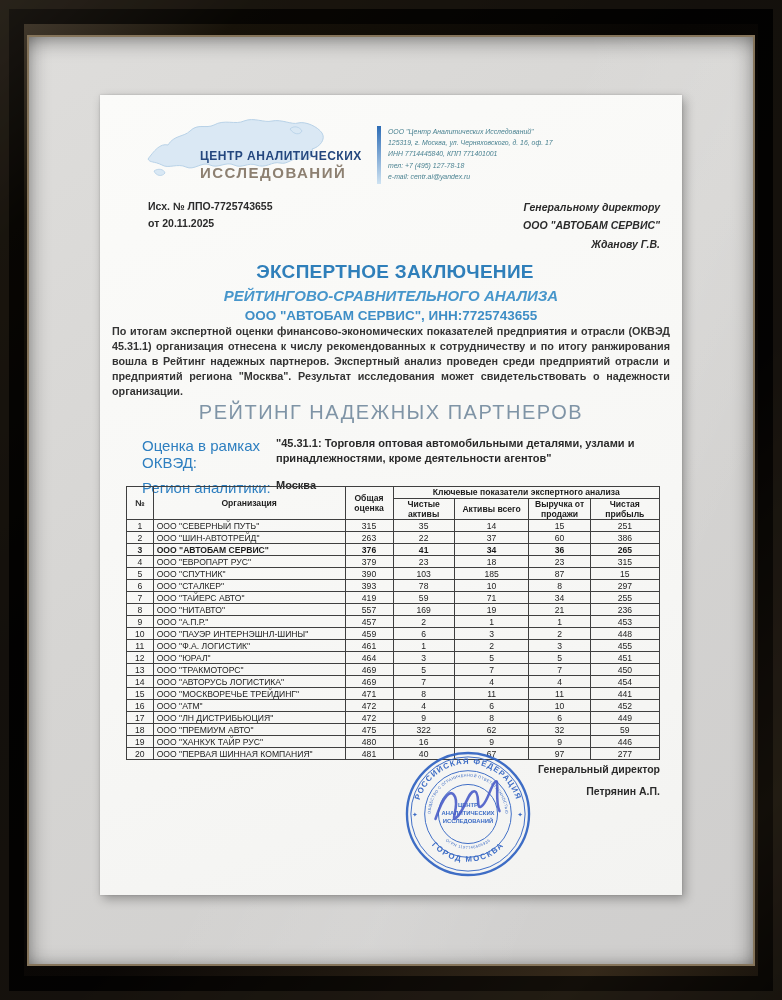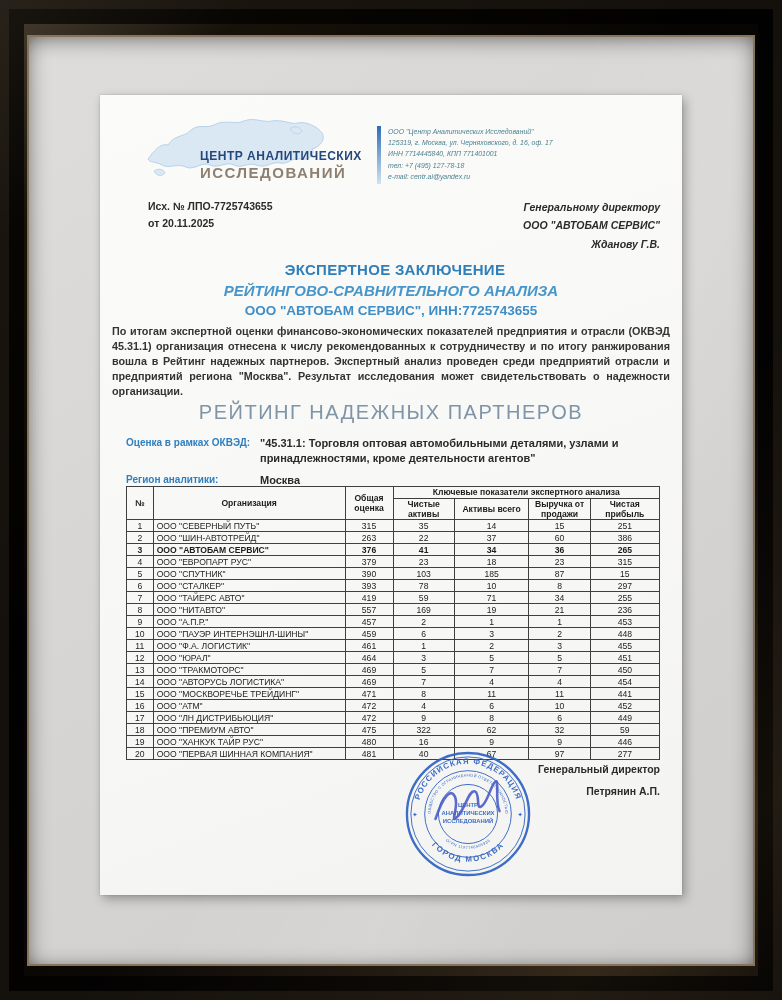--- a/index.html
+++ b/index.html
@@ -40,33 +40,33 @@
   .logo-line1 { font-size: 12px; font-weight: bold; color: #24477e; letter-spacing: .5px; }
   .logo-line2 { font-size: 15px; font-weight: bold; color: #8d8071; letter-spacing: 1.5px; margin-top: 1px; }
   .contact-block { left: 277px; top: 31px; display: flex; }
   .contact-bar { width: 4px; height: 58px; background: linear-gradient(#2d6cb5, #cfe3f2); margin-right: 7px; }
   .contact-lines { font-size: 6.9px; font-style: italic; color: #4a8291; line-height: 1.62; white-space: nowrap; }
   
   .ref-block { left: 48px; top: 103px; font-size: 10.5px; font-weight: bold; color: #2b2b2b; line-height: 1.6; }
   .addressee-block { right: 22px; top: 103px; text-align: right; font-size: 10.5px; font-weight: 600; color: #2b2b2b; line-height: 1.75; font-style: italic; }
   
   .title-block { left: 0; top: 166px; width: 100%; text-align: center; }
-  .title1 { font-size: 15px; font-weight: bold; color: #2f7fba; letter-spacing: .3px; margin-left: 8px; }
+  .title1 { font-size: 19px; font-weight: bold; color: #2f7fba; letter-spacing: .3px; margin-left: 8px; }
   .title2 { font-size: 15px; font-weight: 600; color: #4796cb; margin-top: 4px; font-style: italic; }
   .title3 { font-size: 13.5px; font-weight: bold; color: #3f8ec6; margin-top: 4px; }
   .body-par {
     left: 12px; top: 229px; width: 558px;
     font-size: 10.8px; font-weight: 600; color: #343434; text-align: justify; line-height: 1.38;
   }
   .rating-heading { left: 0; top: 306px; width: 100%; text-align: center;
     font-size: 20px; color: #7f94a6; letter-spacing: 1.5px; font-weight: 400; }
   
   .meta-block { left: 26px; top: 341px; width: 534px; }
   .meta-row { display: flex; margin-bottom: 7px; }
-  .meta-label { width: 134px; flex: none; font-size: 10px; font-weight: 700; color: #2e7fc0; padding-top: 1px; }
+  .meta-label { width: 134px; flex: none; font-size: 15px; font-weight: 400; color: #2e7fc0; padding-top: 1px; margin-left: 16px; }
   .meta-value { flex: 1; font-size: 11px; font-weight: 600; color: #2a2a2a; line-height: 1.35; }
   
   .rating-table-wrap { left: 26px; top: 391px; width: 534px; }
   table.rating { width: 100%; border-collapse: collapse; table-layout: fixed; }
   table.rating th, table.rating td {
     border: 1px solid #3f3f3f; font-size: 8.6px; color: #1d1d1d;
     padding: 0 2px; text-align: center; line-height: 1.18; height: 11px; overflow: hidden;
   }
   table.rating th { font-weight: bold; }
   table.rating td.org-cell { text-align: left; padding-left: 3px; white-space: nowrap; }

